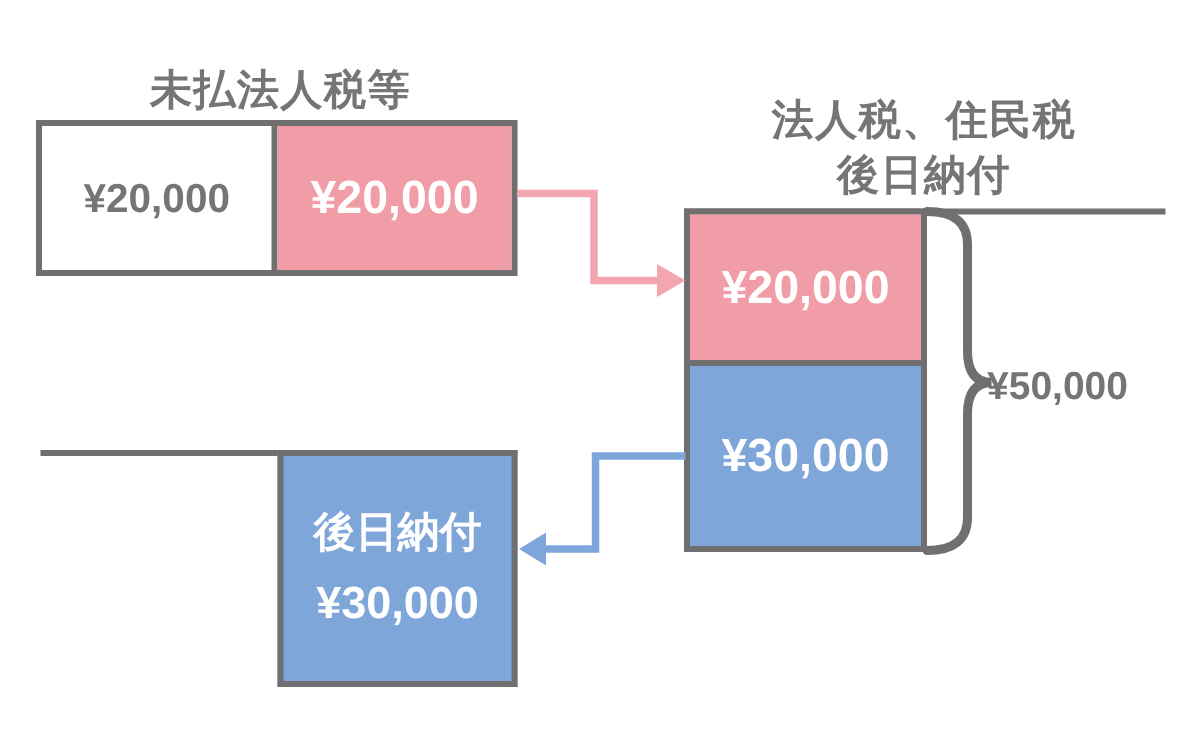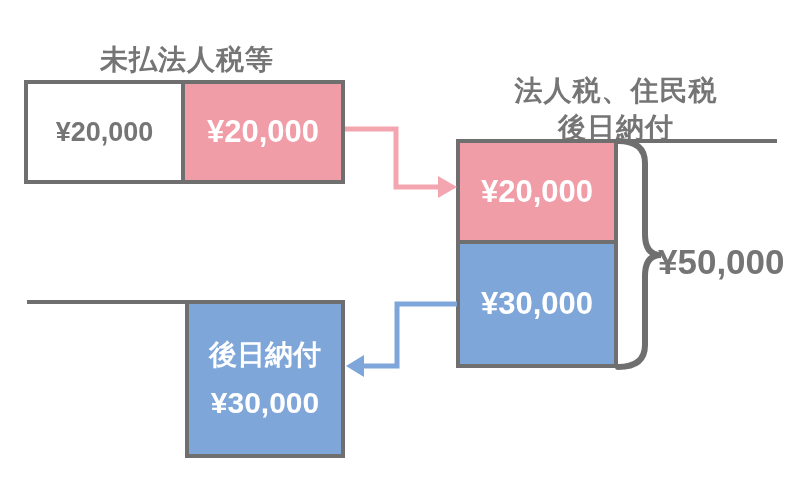--- a/index.html
+++ b/index.html
@@ -69,21 +69,21 @@
   .sec-blue {
     flex: 1;
     background: #7FA6D8;
     display: flex; align-items: center; justify-content: center;
     color: #ffffff; font-weight: bold; font-size: 31px;
     white-space: nowrap;
   }
   .total-amount {
     left: 658px; top: 242px;
     width: 140px;
-    color: #757575; font-weight: bold; font-size: 35px;
+    color: #757575; font-weight: bold; font-size: 26px;
     white-space: nowrap;
   }
   
   .line-unpaid-top {
     left: 27px; top: 300px;
     width: 318px; height: 4px;
     background: #6F6F6F;
   }
   .box-unpaid {
     left: 185px; top: 300px;
@@ -114,21 +114,21 @@
 
   <div class="abs box-provisional">
     <div class="cell-debit">
       <div>¥20,000</div>
     </div>
     <div class="cell-credit">
       <div>¥20,000</div>
     </div>
   </div>
 
-  <div class="abs gray-title" style="left:455px; top:74px; width:322px;font-family:Liberation Mono, monospace;">
+  <div class="abs gray-title" style="left:455px; top:61px; width:322px;">
     <div>法人税、住民税</div>
     <div>後日納付</div>
   </div>
 
   <div class="abs line-expense-top"></div>
 
   <div class="abs box-expense">
     <div class="sec-pink">
       <div>¥20,000</div>
     </div>

